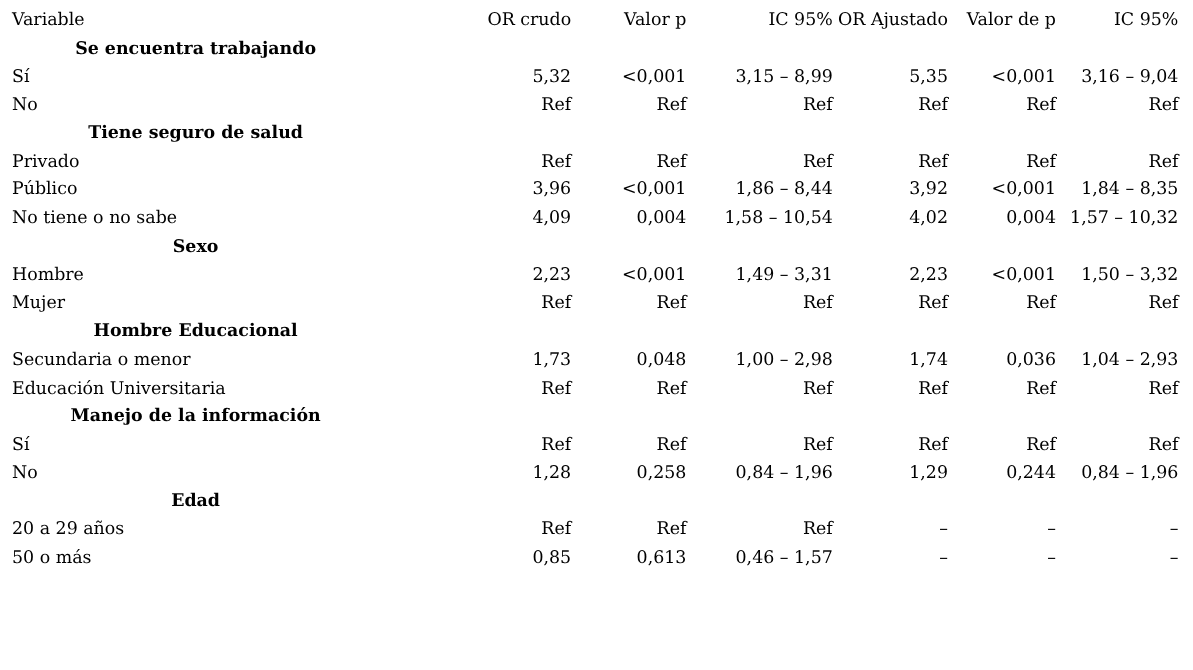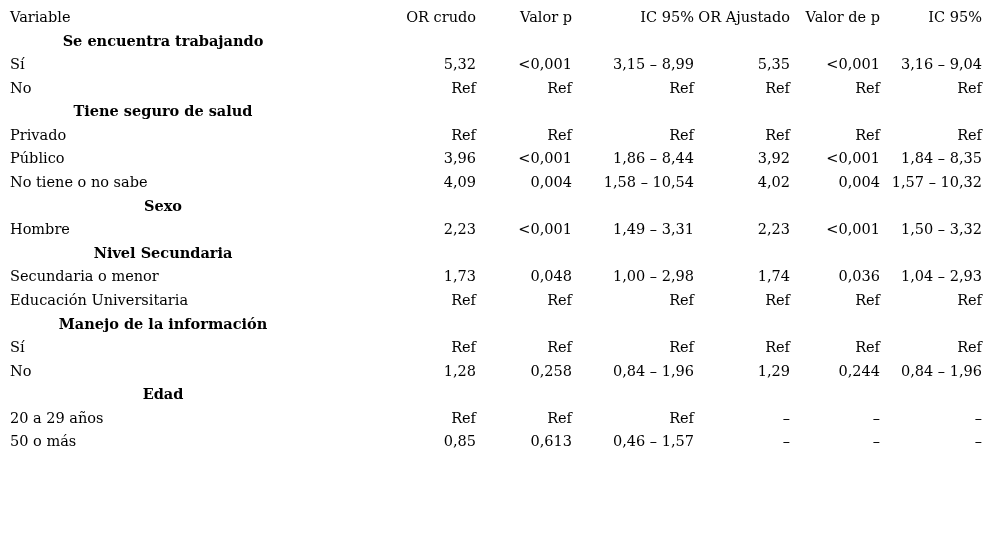--- a/index.html
+++ b/index.html
@@ -173,22 +173,31 @@
         </tr>
         <tr class="data-row">
           <td class="cell-label">Hombre</td>
           <td class="cell-num">2,23</td>
           <td class="cell-num">&lt;0,001</td>
           <td class="cell-ic">1,49 – 3,31</td>
           <td class="cell-num">2,23</td>
           <td class="cell-num">&lt;0,001</td>
           <td class="cell-ic">1,50 – 3,32</td>
         </tr>
-        <tr class="group">
-          <td class="cell-label">Nivel Secundaria</td>
+        <tr class="data-row">
+          <td class="cell-label">Mujer</td>
+          <td class="cell-num">Ref</td>
+          <td class="cell-num">Ref</td>
+          <td class="cell-ic">Ref</td>
+          <td class="cell-num">Ref</td>
+          <td class="cell-num">Ref</td>
+          <td class="cell-ic">Ref</td>
+        </tr>
+        <tr class="group">
+          <td class="cell-label">Hombre Educacional</td>
           <td class="cell-num"></td>
           <td class="cell-num"></td>
           <td class="cell-ic"></td>
           <td class="cell-num"></td>
           <td class="cell-num"></td>
           <td class="cell-ic"></td>
         </tr>
         <tr class="data-row">
           <td class="cell-label">Secundaria o menor</td>
           <td class="cell-num">1,73</td>

